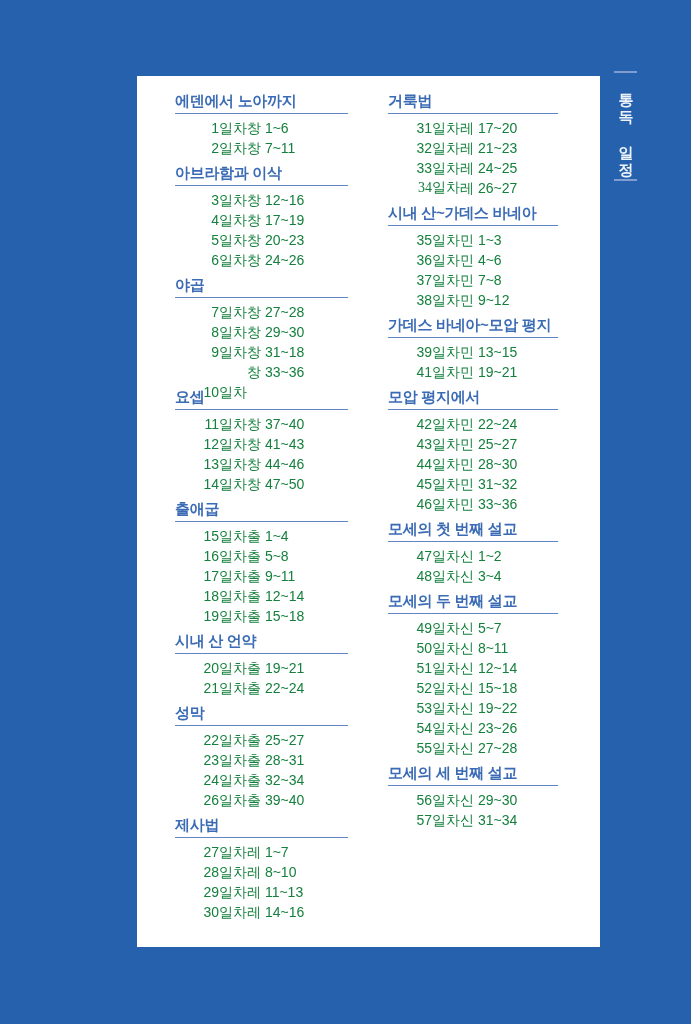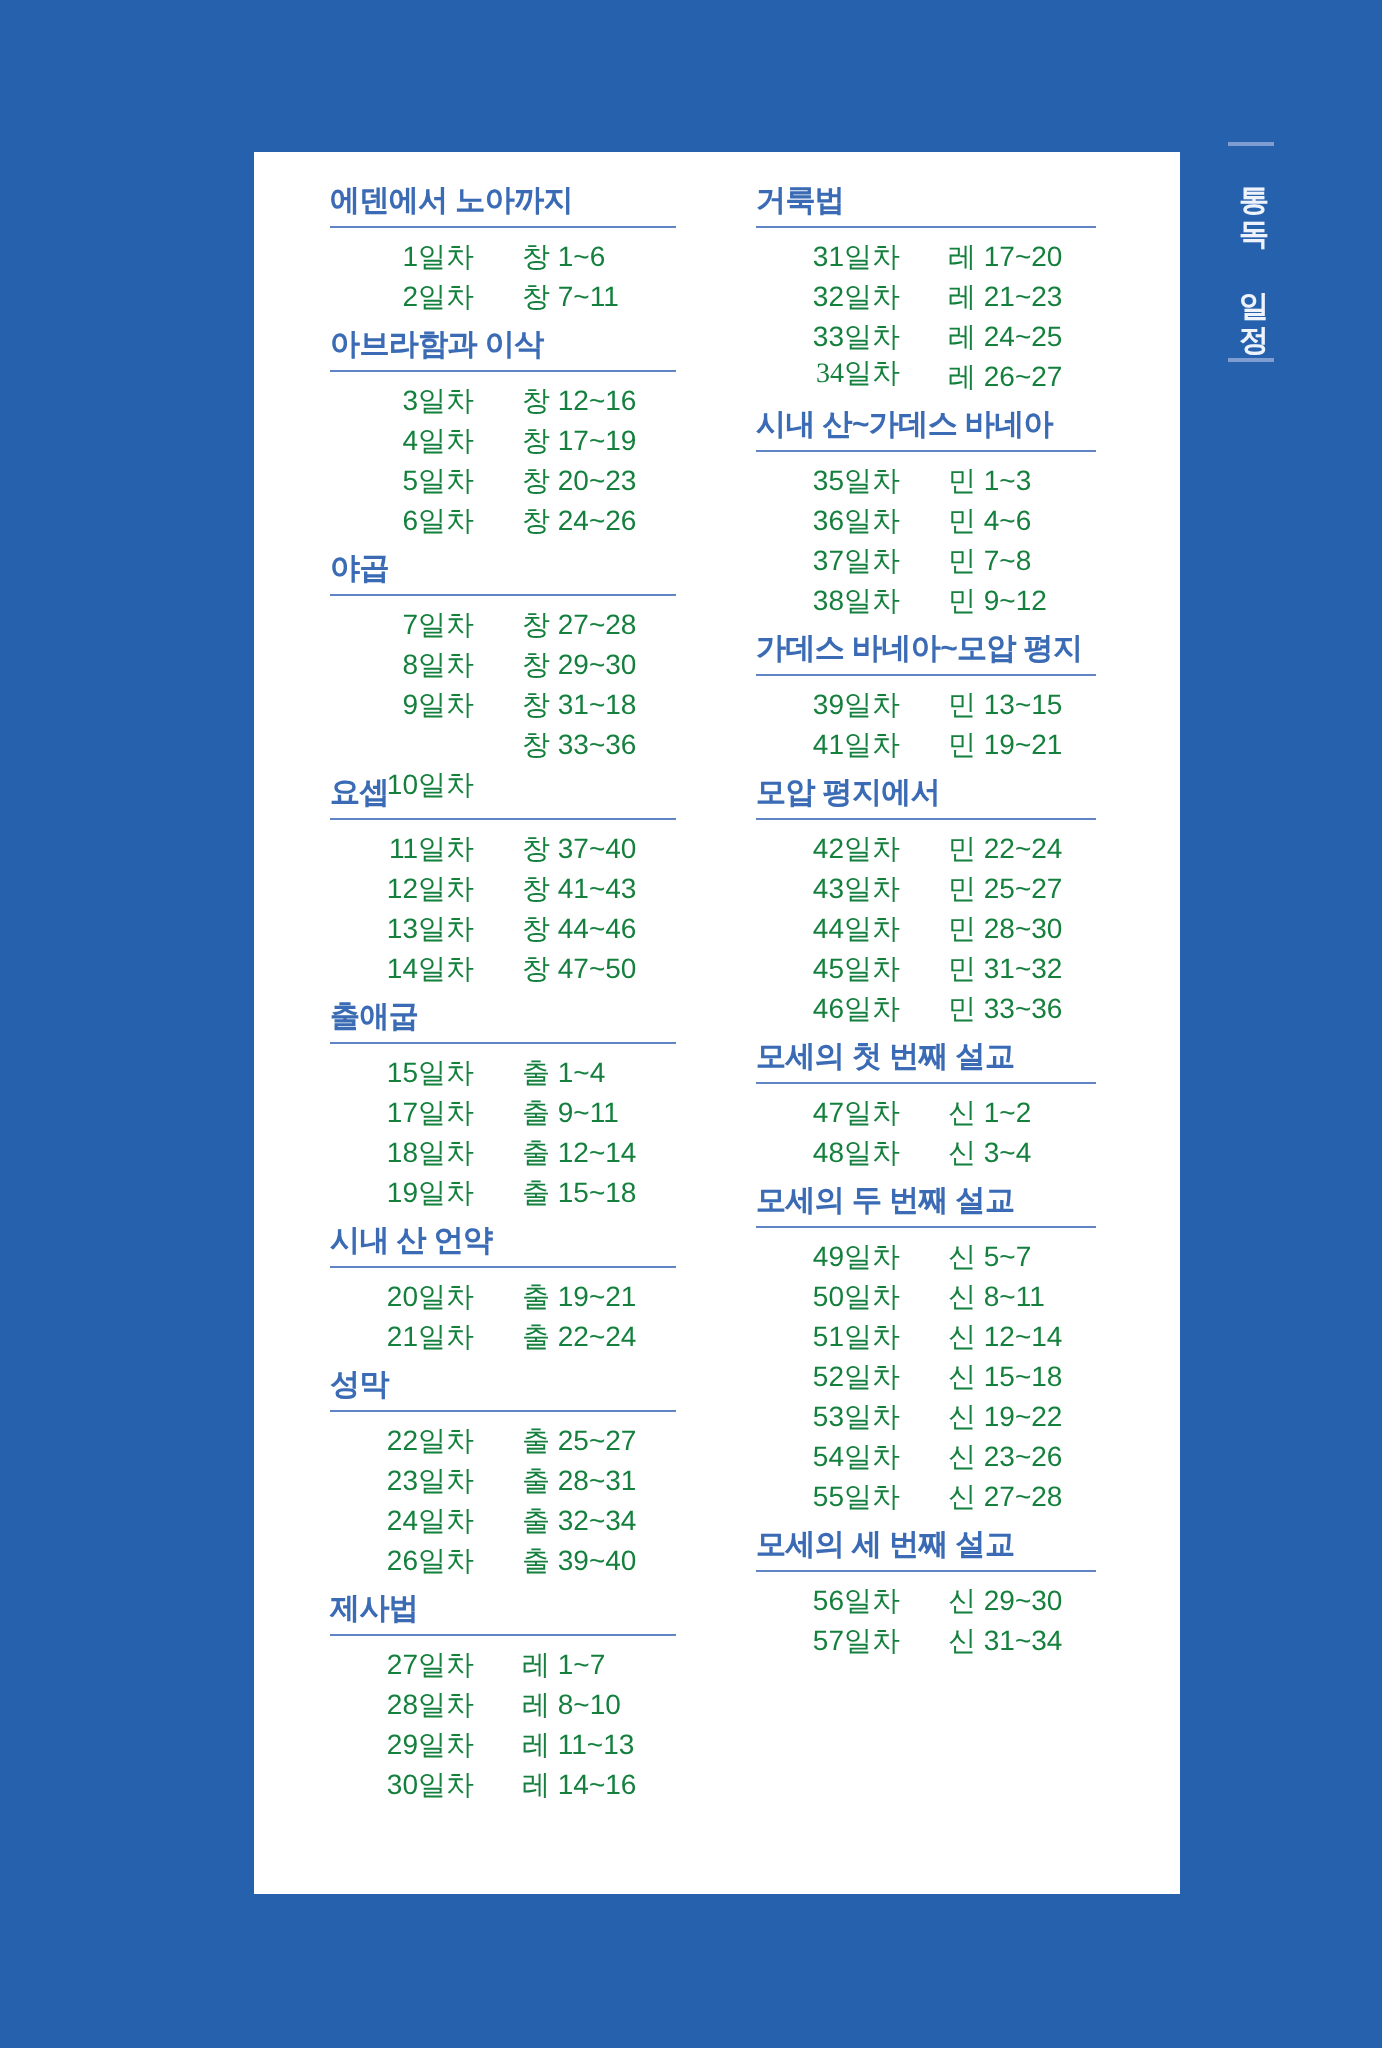--- a/index.html
+++ b/index.html
@@ -6,21 +6,21 @@
   body {
     width: 691px;
     height: 1024px;
     position: relative;
     background: #2561ac;
     overflow: hidden;
     font-family: "Liberation Sans", sans-serif;
   }
   .card {
     position: absolute;
-    left: 127px;
+    left: 137px;
     top: 76px;
     width: 463px;
     height: 871px;
     background: #ffffff;
     box-sizing: border-box;
     padding: 17px 43px 0 38px;
     overflow: hidden;
   }
   .columns { display: flex; gap: 40px; }
   .column { flex: none; }
@@ -40,21 +40,21 @@
   }
   .row {
     display: flex;
     height: 20px;
     line-height: 20px;
     font-size: 14px;
     color: #15803d;
     white-space: nowrap;
   }
   .day { width: 72px; text-align: right; flex: none; }
-  .passage { margin-left: 24px; }
+  .passage { margin-left: 0; }
   .side-tab {
     position: absolute;
     left: 614px;
     top: 71px;
     width: 23px;
     display: flex;
     flex-direction: column;
     align-items: center;
   }
   .tab-line { width: 23px; height: 2px; background: #7f9dd0; flex: none; }
@@ -141,20 +141,24 @@
           <div class="row">
             <div class="day" style="display: inline-block;">14일차</div>
             <div class="passage" style="display: inline-block;">창 47~50</div>
           </div>
         </div>
         <div class="section">
           <div class="section-title">출애굽</div>
           <div class="row">
             <div class="day" style="display: inline-block;">15일차</div>
             <div class="passage" style="display: inline-block;">출 1~4</div>
+          </div>
+          <div class="row">
+            <div class="day" style="display: inline-block;">16일차</div>
+            <div class="passage" style="display: inline-block;">출 5~8</div>
           </div>
           <div class="row">
             <div class="day" style="display: inline-block;">17일차</div>
             <div class="passage" style="display: inline-block;">출 9~11</div>
           </div>
           <div class="row">
             <div class="day" style="display: inline-block;">18일차</div>
             <div class="passage" style="display: inline-block;">출 12~14</div>
           </div>
           <div class="row">

